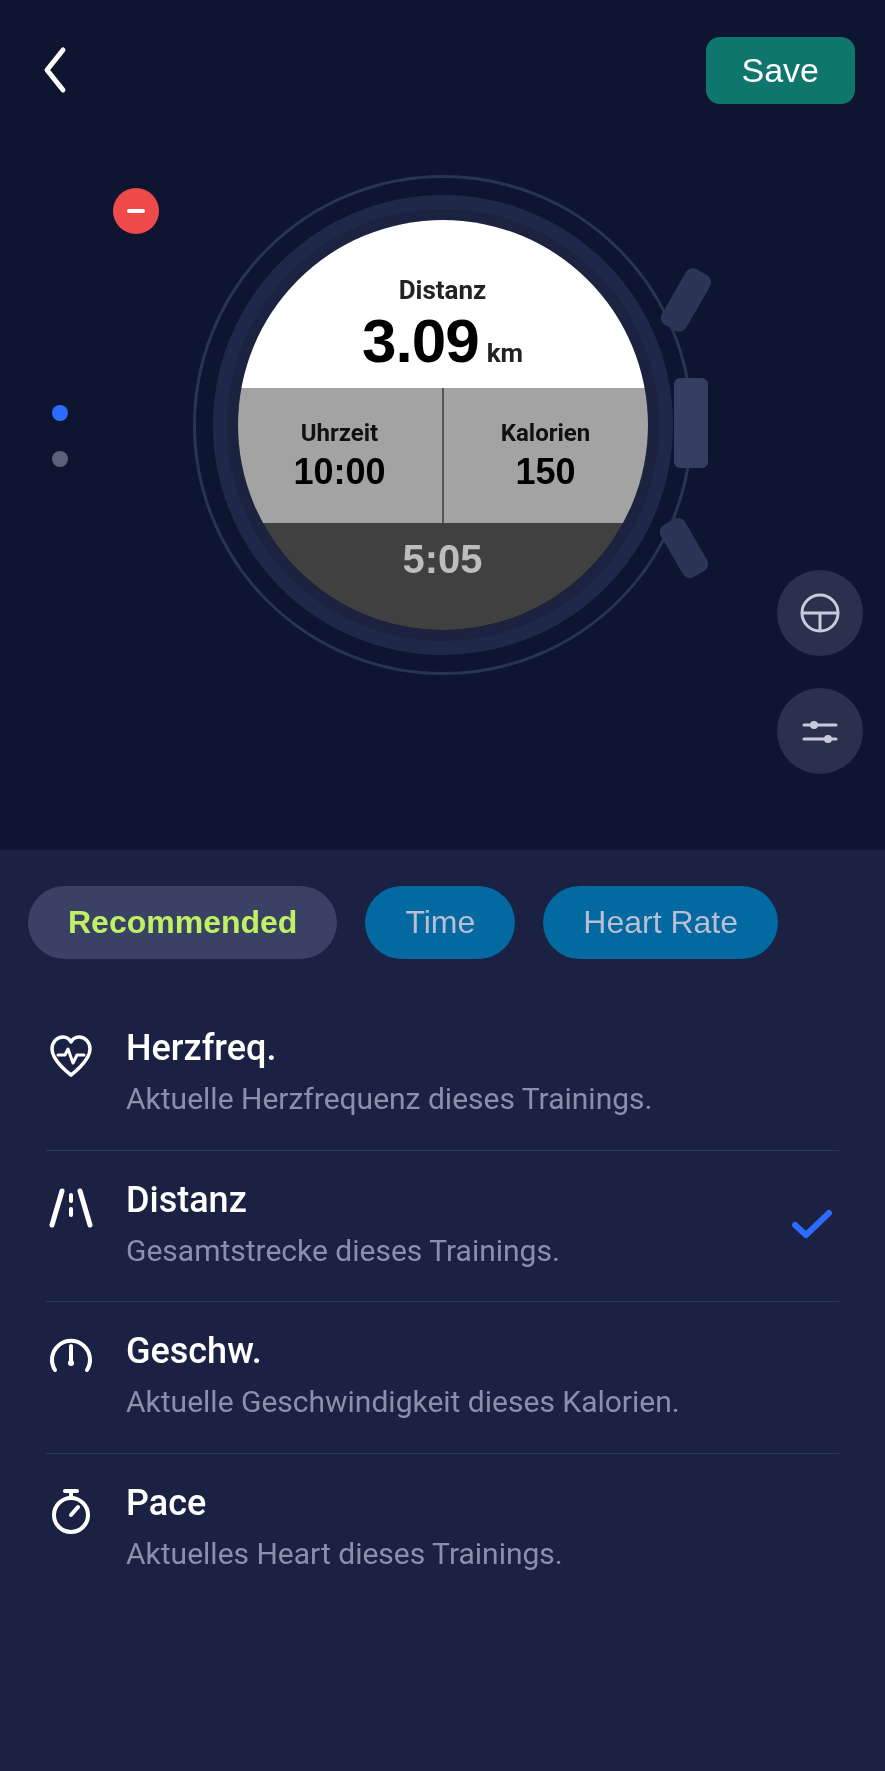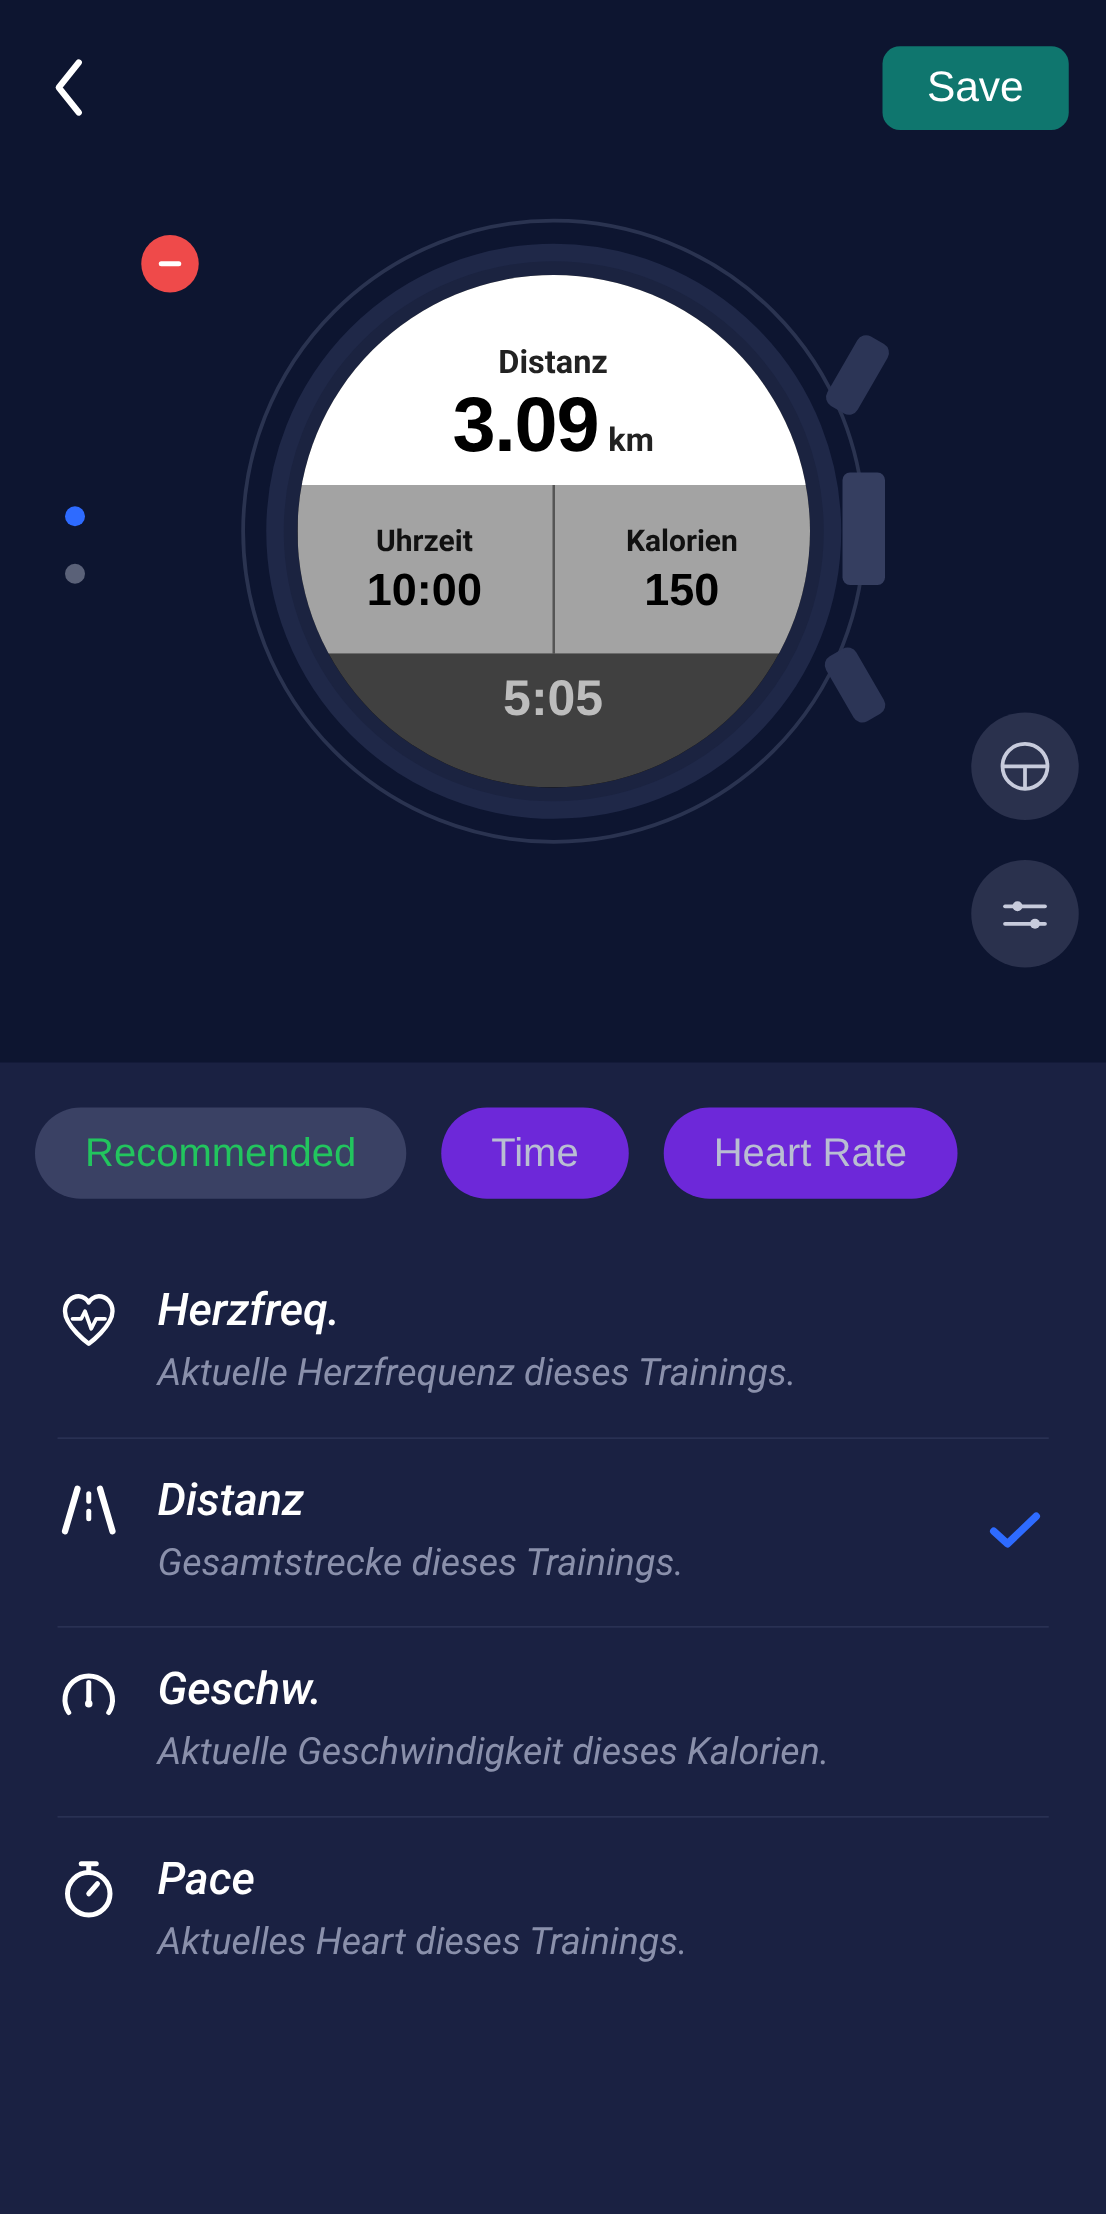--- a/index.html
+++ b/index.html
@@ -161,29 +161,29 @@
 
   .tabs {
     display: flex;
     gap: 28px;
     margin-bottom: 40px;
   }
   .tab {
     border-radius: 40px;
     padding: 18px 40px;
     font-size: 32px;
-    background: #6d28d9;
+    background: #0369a1;
     color: #b9bed2;
     border: none;
     cursor: pointer;
   }
   .tab.active {
     background: #3a4164;
-    color: #22c55e;
-    font-weight: 400;
+    color: #bef264;
+    font-weight: 700;
   }
 
   .list {
     padding: 0 18px;
   }
   .item {
     display: flex;
     align-items: flex-start;
     gap: 30px;
     padding: 28px 0 30px 0;
@@ -191,21 +191,21 @@
     position: relative;
     cursor: pointer;
   }
   .item:last-child { border-bottom: none; }
   .item-icon {
     width: 50px; height: 50px;
     flex-shrink: 0;
     display: flex; align-items: center; justify-content: center;
     margin-top: 4px;
   }
-  .item-body { flex: 1; min-width: 0; font-style: italic; }
+  .item-body { flex: 1; min-width: 0; }
   .item-title { font-size: 36px; font-weight: 500; color: #fff; margin-bottom: 10px; }
   .item-desc { font-size: 30px; color: #8a90ab; line-height: 1.35; }
   .check {
     position: absolute;
     right: 6px;
     top: 50%;
     transform: translateY(-50%);
   }
 </style>
 </head>

